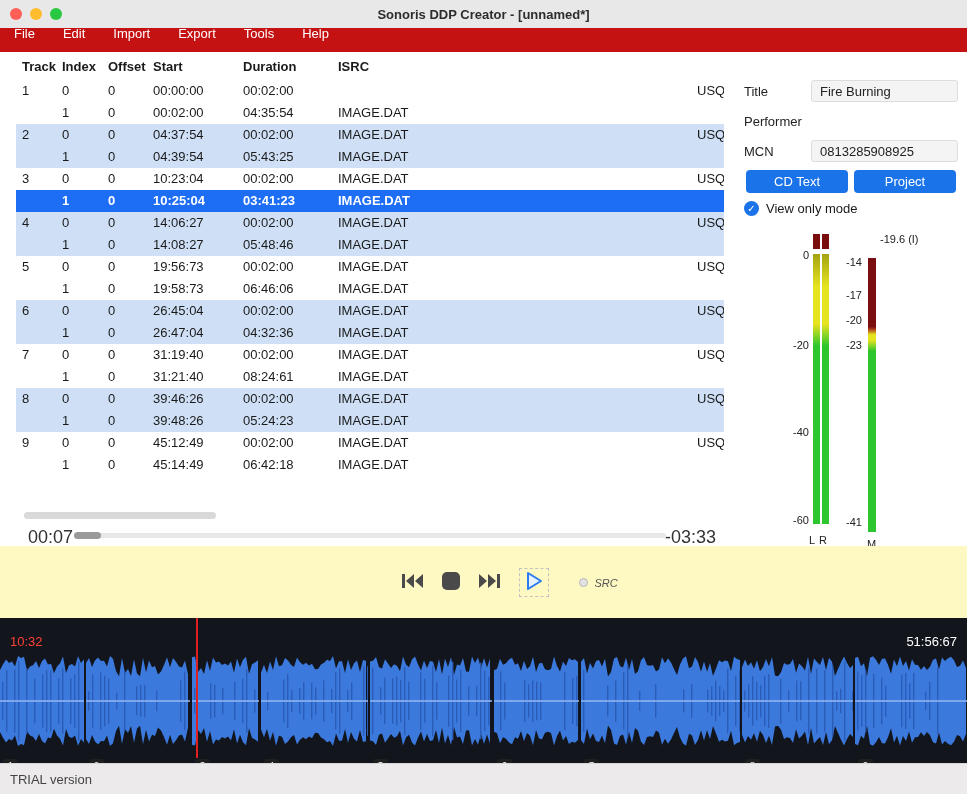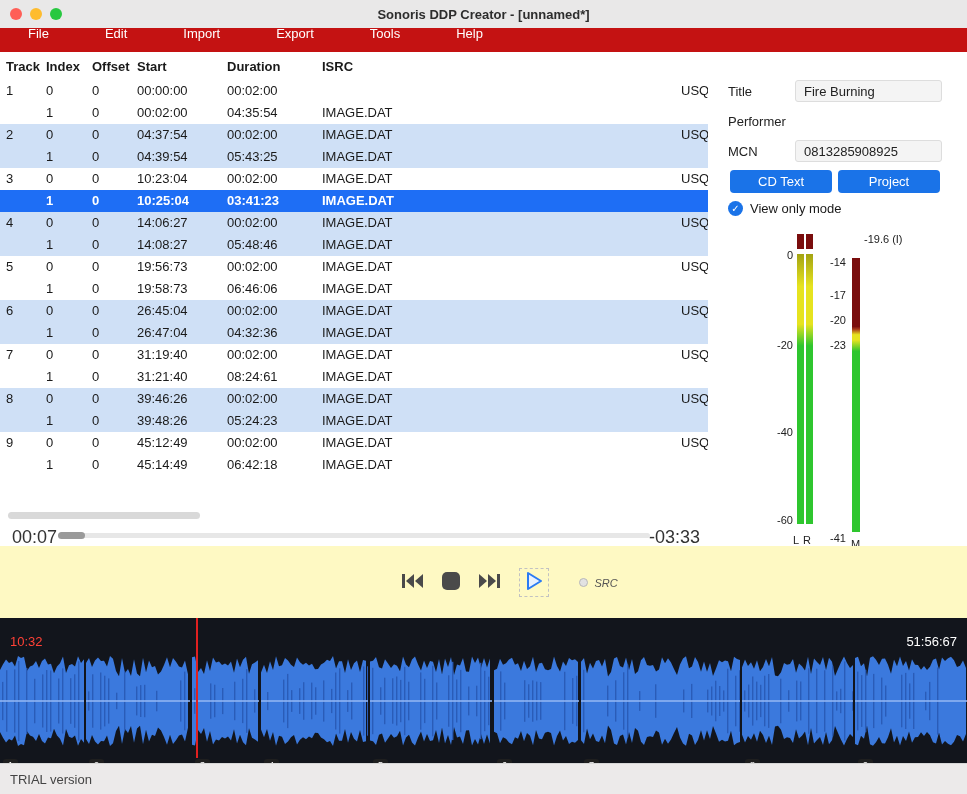--- a/index.html
+++ b/index.html
@@ -15,25 +15,25 @@
   .titlebar { height:28px; background:#e9e8e8; position:relative; display:flex; align-items:center; flex:0 0 auto; }
   .lights { position:absolute; left:10px; top:8px; display:flex; gap:8px; }
   .light { width:12px; height:12px; border-radius:50%; display:inline-block; }
   .light.close { background:#ff5f57; }
   .light.min { background:#febc2e; }
   .light.zoom { background:#28c840; }
   .win-title { width:100%; text-align:center; font-size:13px; font-weight:bold; color:#2d2d2d; }
 
   
   .menubar { height:24px; background:var(--menubar,#c41212); display:flex; align-items:center; flex:0 0 auto; }
-  .menu-item { color:#fff; font-size:13px; padding:0 28px; height:36px; line-height:24px; cursor:default; }
+  .menu-item { color:#fff; font-size:13px; padding:0 14px; height:36px; line-height:24px; cursor:default; }
 
   
   .main { height:494px; display:flex; flex:0 0 auto; }
-  .table-area { width:708px; position:relative; flex:0 0 auto; }
+  .table-area { width:708px; position:relative; flex:0 0 auto;margin-left:16px; }
   .thead, .trow {
     display:grid;
     grid-template-columns:40px 46px 45px 90px 95px 359px 1fr;
     font-size:13px;
   }
   .thead { height:28px; align-items:center; font-weight:bold; }
   .cell { padding-left:6px; white-space:nowrap; overflow:hidden; }
   .trow { height:22px; line-height:22px; }
   .trow.shaded { background:var(--row_band,#cfe0f6); }
   .trow.selected { background:var(--selection,#1e6ef5); color:#fff; font-weight:bold; }
@@ -70,21 +70,21 @@
   .meters .loudness { position:absolute; left:96px; top:1px; }
   .clip { position:absolute; width:7px; height:15px; background:var(--meter_red,#7a0d0d); }
   .clip-l { left:29px; top:2px; } .clip-r { left:38px; top:2px; }
   .bar { position:absolute; }
   .bar-l, .bar-r { top:22px; width:7px; height:270px;
     background:linear-gradient(to bottom,#a3a312 0%, var(--meter_yellow,#e6e31f) 12%, var(--meter_yellow,#e6e31f) 26%, var(--meter_green,#2ec62e) 34%, var(--meter_green,#2ec62e) 100%); }
   .bar-l { left:29px; } .bar-r { left:38px; }
   .bar-m { left:84px; top:26px; width:8px; height:274px;
     background:linear-gradient(to bottom, var(--meter_red,#7a0d0d) 0%, var(--meter_red,#7a0d0d) 25%, #a83a1a 26%, var(--meter_yellow,#e6e31f) 28%, var(--meter_yellow,#e6e31f) 30%, var(--meter_green,#2ec62e) 34%, var(--meter_green,#2ec62e) 100%); }
   .scale-lab { position:absolute; width:25px; text-align:right; }
-  .mval { position:absolute; left:48px; top:300px; width:30px; text-align:right; }
+  .mval { position:absolute; left:48px; top:284px; width:30px; text-align:right; }
   .lab { position:absolute; }
   .lab-l { left:25px; top:302px; } .lab-r { left:35px; top:302px; } .lab-m { left:83px; top:306px; }
 
   
   .transport { height:72px; flex:0 0 auto; position:relative; background:#fef9c3;font-style:italic; }
   .controls { position:absolute; left:0; top:22px; width:100%; display:flex; justify-content:center;
     align-items:center; gap:16px; transform:translateX(25px); }
   .tbtn { background:none; border:none; padding:0; cursor:pointer; display:flex; align-items:center; }
   .play-wrap { border:1px dashed #c2c2c2; padding:2px 5px; }
   .src-group { display:flex; align-items:center; gap:6px; margin-left:14px; }

